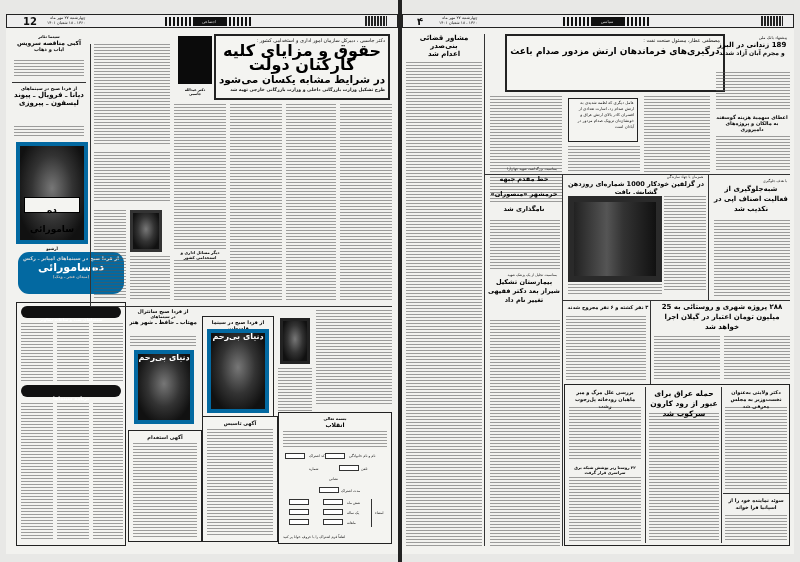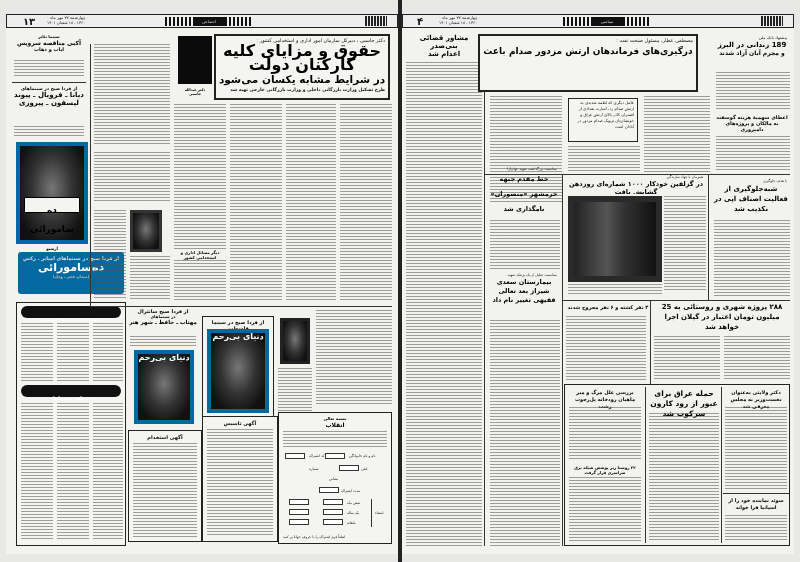--- a/index.html
+++ b/index.html
@@ -25,21 +25,21 @@
 .field{position:absolute;width:20px;height:6px;border:1px solid #333;background:#fff}
 .flabel{position:absolute;font-size:3.5px;direction:rtl}
 </style>
 </head>
 <body>
 
 <div class="gutter"></div>
 
 <div class="page" id="left">
   <div class="masthead" style="top:0;left:0;right:0">
-    <span class="pnum" style="left:16px">۱۳</span>
+    <span class="pnum" style="left:16px">12</span>
     <div class="mdate" style="left:40px">
       <div>چهارشنبه ۲۷ مهر ماه</div>
       <div>۱۳۶۰ ـ ۱۸ شعبان ۱۴۰۱</div>
     </div>
     <div class="bars" style="left:158px">
         <div class="mid">اجتماعی</div>
       </div>
     <div class="logo" style="right:10px"></div>
   </div>
 
@@ -57,21 +57,21 @@
   </div>
   <div class="txt" style="left:8px;top:112px;width:70px;height:12px"></div>
   <div class="photo" style="left:10px;top:128px;width:72px;height:102px">
     <div class="inner"></div>
     <div style="position:absolute;left:8px;right:8px;top:55px;height:16px;background:#f4f4f1;border:1px solid #000" class="hl">
       <span style="font-size:9px">ده سامورائی</span>
     </div>
   </div>
   <div class="hl" style="position:absolute;left:10px;top:232px;width:72px;font-size:4px">آرشیو</div>
 
-  <div class="photo" style="left:12px;top:238px;width:106px;height:42px;border-radius:3px">
+  <div class="photo" style="left:12px;top:238px;width:106px;height:42px;border-radius:11px">
     <div class="hl" style="color:#ddd;font-size:5px;margin-top:3px"><span>از فردا صبح در سینماهای</span> <span>امپایر ـ رکس</span></div>
     <div class="hl" style="color:#fff;font-size:11px">ده‌سامورائی</div>
     <div class="hl" style="color:#bbb;font-size:4px">(میدان فجر ـ ونک)</div>
   </div>
 
   <div class="box" style="left:10px;top:288px;width:110px;height:244px">
     <div style="position:absolute;left:4px;right:4px;top:3px;height:12px;background:#111;border-radius:6px" class="hl"><span style="color:#fff;font-size:4px;line-height:12px">سینماهای شب و ساعات تصاویر</span></div>
     <div class="txt" style="left:4px;top:20px;width:32px;height:60px"></div>
     <div class="txt" style="left:40px;top:20px;width:32px;height:60px"></div>
     <div class="txt" style="left:76px;top:20px;width:30px;height:60px"></div>
@@ -183,21 +183,21 @@
     <div class="logo" style="right:10px"></div>
   </div>
 
   <div class="box" style="left:4px;top:20px;width:76px;height:24px;border:none;background:none">
     <div class="hl" style="font-size:7px">مشاور قضائی بنی‌صدر</div>
     <div class="hl" style="font-size:7px">اعدام شد</div>
   </div>
   <div class="txt" style="left:4px;top:48px;width:76px;height:484px"></div>
   <div class="vr" style="left:82px;top:20px;height:512px"></div>
 
-  <div class="box" style="left:76px;top:20px;width:220px;height:58px;border-width:2px">
+  <div class="box" style="left:103px;top:20px;width:220px;height:58px;border-width:2px">
     <div class="kicker">مصطفی عطار، مسئول صنعت نفت :</div>
     <div class="hl" style="font-size:9px;line-height:14px">درگیری‌های فرماندهان ارتش مزدور صدام باعث</div>
   </div>
   <div class="txt" style="left:88px;top:82px;width:72px;height:106px"></div>
   <div class="box" style="left:166px;top:84px;width:70px;height:44px;border-width:1.5px">
     <div class="kicker" style="font-size:4px;line-height:6px">عامل دیگری که لطمه شدیدی به ارتش صدام زد، اسارت تعدادی از افسران کادر بالای ارتش عراق و خونشان‌تان تزویک صدام مزدور در آبادان است</div>
   </div>
   <div class="txt" style="left:166px;top:132px;width:72px;height:26px"></div>
   <div class="txt" style="left:242px;top:82px;width:66px;height:76px"></div>
 
@@ -212,28 +212,28 @@
 
   <div class="hr" style="left:82px;top:160px;width:306px"></div>
 
   <div class="box" style="left:86px;top:152px;width:72px;height:52px;border:none;background:none">
     <div class="kicker" style="font-size:3.5px">بمناسبت بزرگداشت شهید جهان‌آرا</div>
     <div class="hl" style="font-size:6.5px;line-height:15px">خط مقدم جبهه خرمشهر «منصوران» نامگذاری شد</div>
   </div>
   <div class="txt" style="left:88px;top:206px;width:70px;height:50px"></div>
   <div class="box" style="left:86px;top:258px;width:72px;height:46px;border:none;background:none">
     <div class="kicker" style="font-size:3.5px">بمناسبت تجلیل از یک پزشک شهید</div>
-    <div class="hl" style="font-size:6.5px;line-height:9px">بیمارستان سعدی شیراز بعد تعالی فقیهی تغییر نام داد</div>
+    <div class="hl" style="font-size:6.5px;line-height:9px">بیمارستان تشکیل شیراز بعد دکتر فقیهی تغییر نام داد</div>
   </div>
   <div class="txt" style="left:88px;top:306px;width:70px;height:226px"></div>
   <div class="vr" style="left:160px;top:160px;height:372px"></div>
 
   <div class="box" style="left:164px;top:160px;width:140px;height:20px;border:none;background:none">
     <div class="kicker" style="font-size:3.5px">همزمان با جهاد سازندگی</div>
-    <div class="hl" style="font-size:6.5px">در گزلقین خودکار ۱۰۰۰ شماره‌ای روزدهن گشایش یافت</div>
+    <div class="hl" style="font-size:6.5px">در گزلقین خودکار 1000 شماره‌ای روزدهن گشایش یافت</div>
   </div>
   <div class="photo" style="left:166px;top:182px;width:94px;height:86px;background:#2a2a2a">
       <div class="inner" style="inset:6px;background:linear-gradient(90deg,#222,#555 40%,#333 60%,#111)"></div>
     </div>
   <div class="txt" style="left:262px;top:182px;width:42px;height:96px"></div>
   <div class="txt" style="left:166px;top:270px;width:94px;height:12px"></div>
   <div class="vr" style="left:306px;top:160px;height:126px"></div>
 
   <div class="box" style="left:310px;top:164px;width:78px;height:40px;border:none;background:none">
     <div class="kicker" style="font-size:3.5px">با هدف جلوگیری</div>

